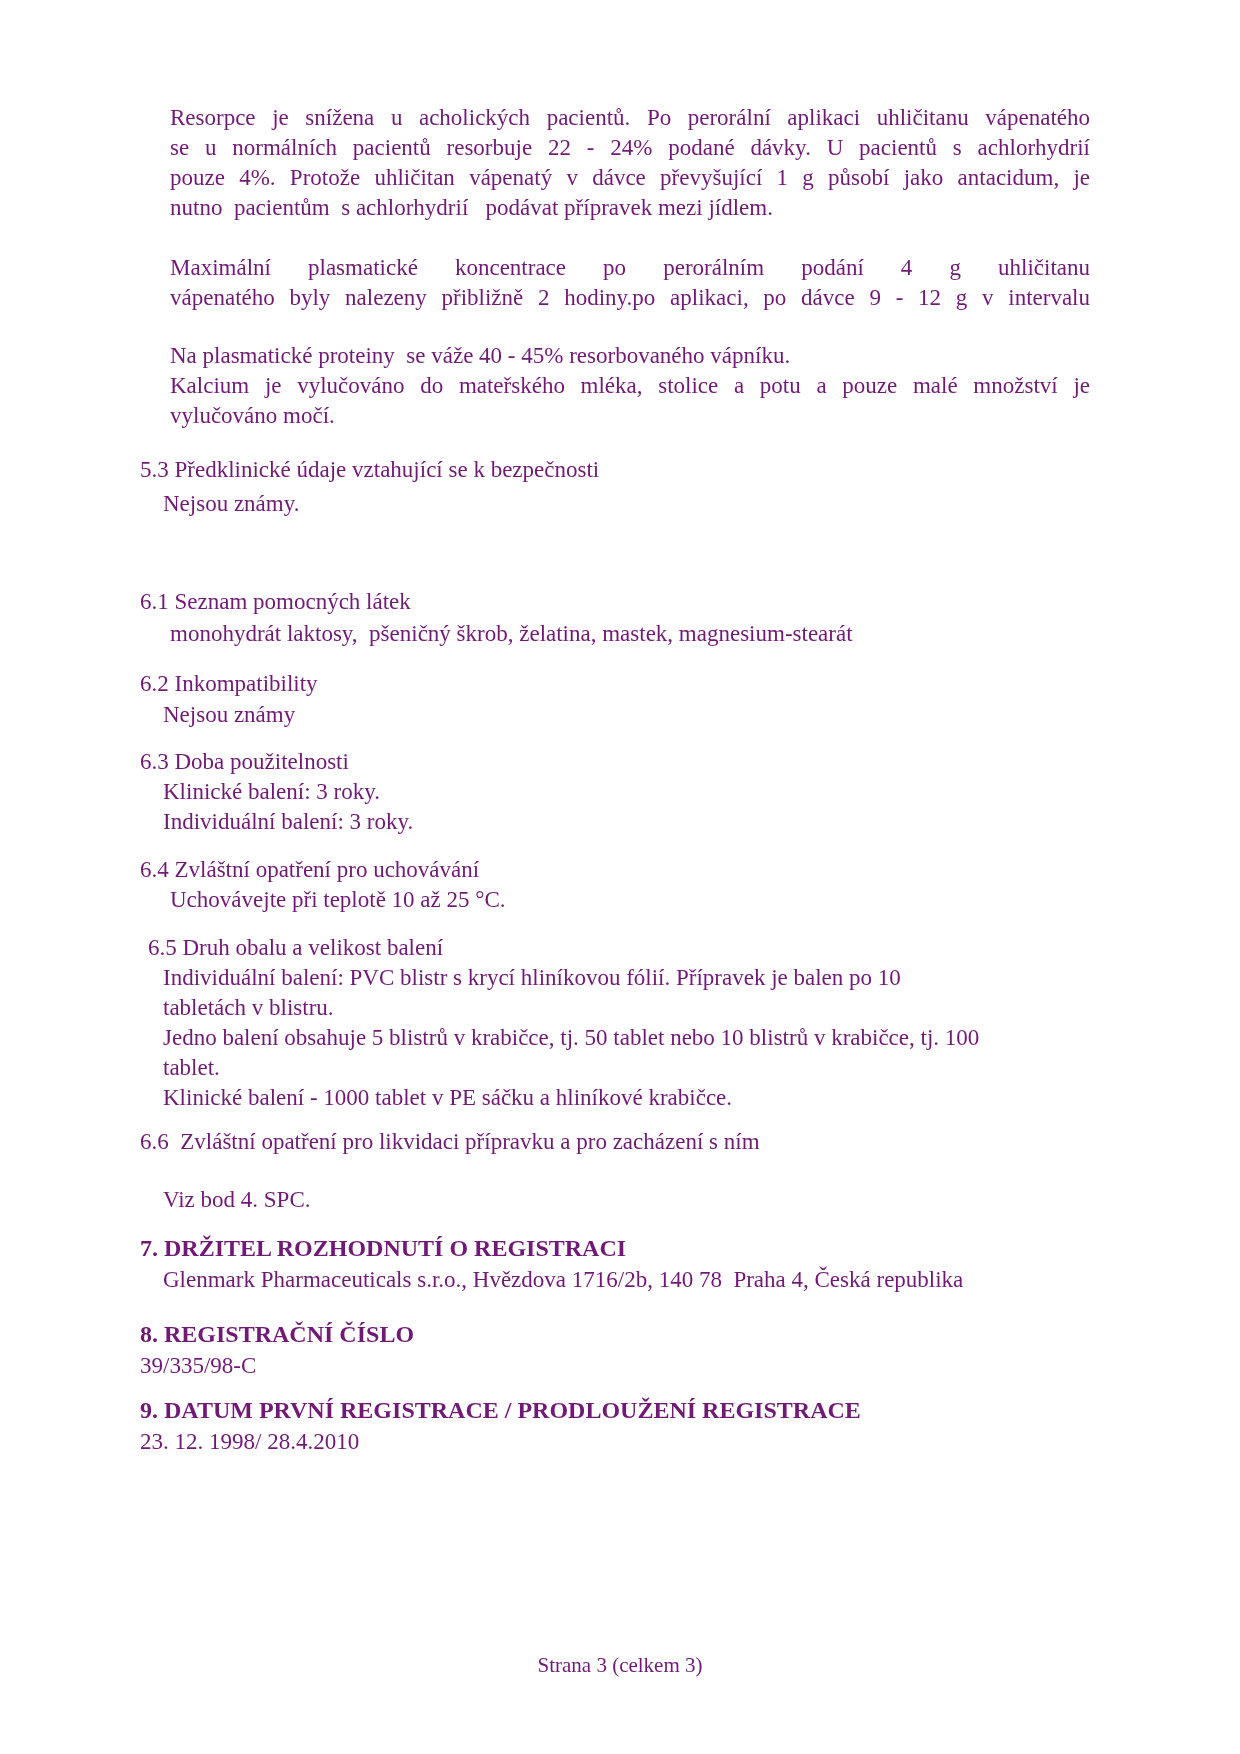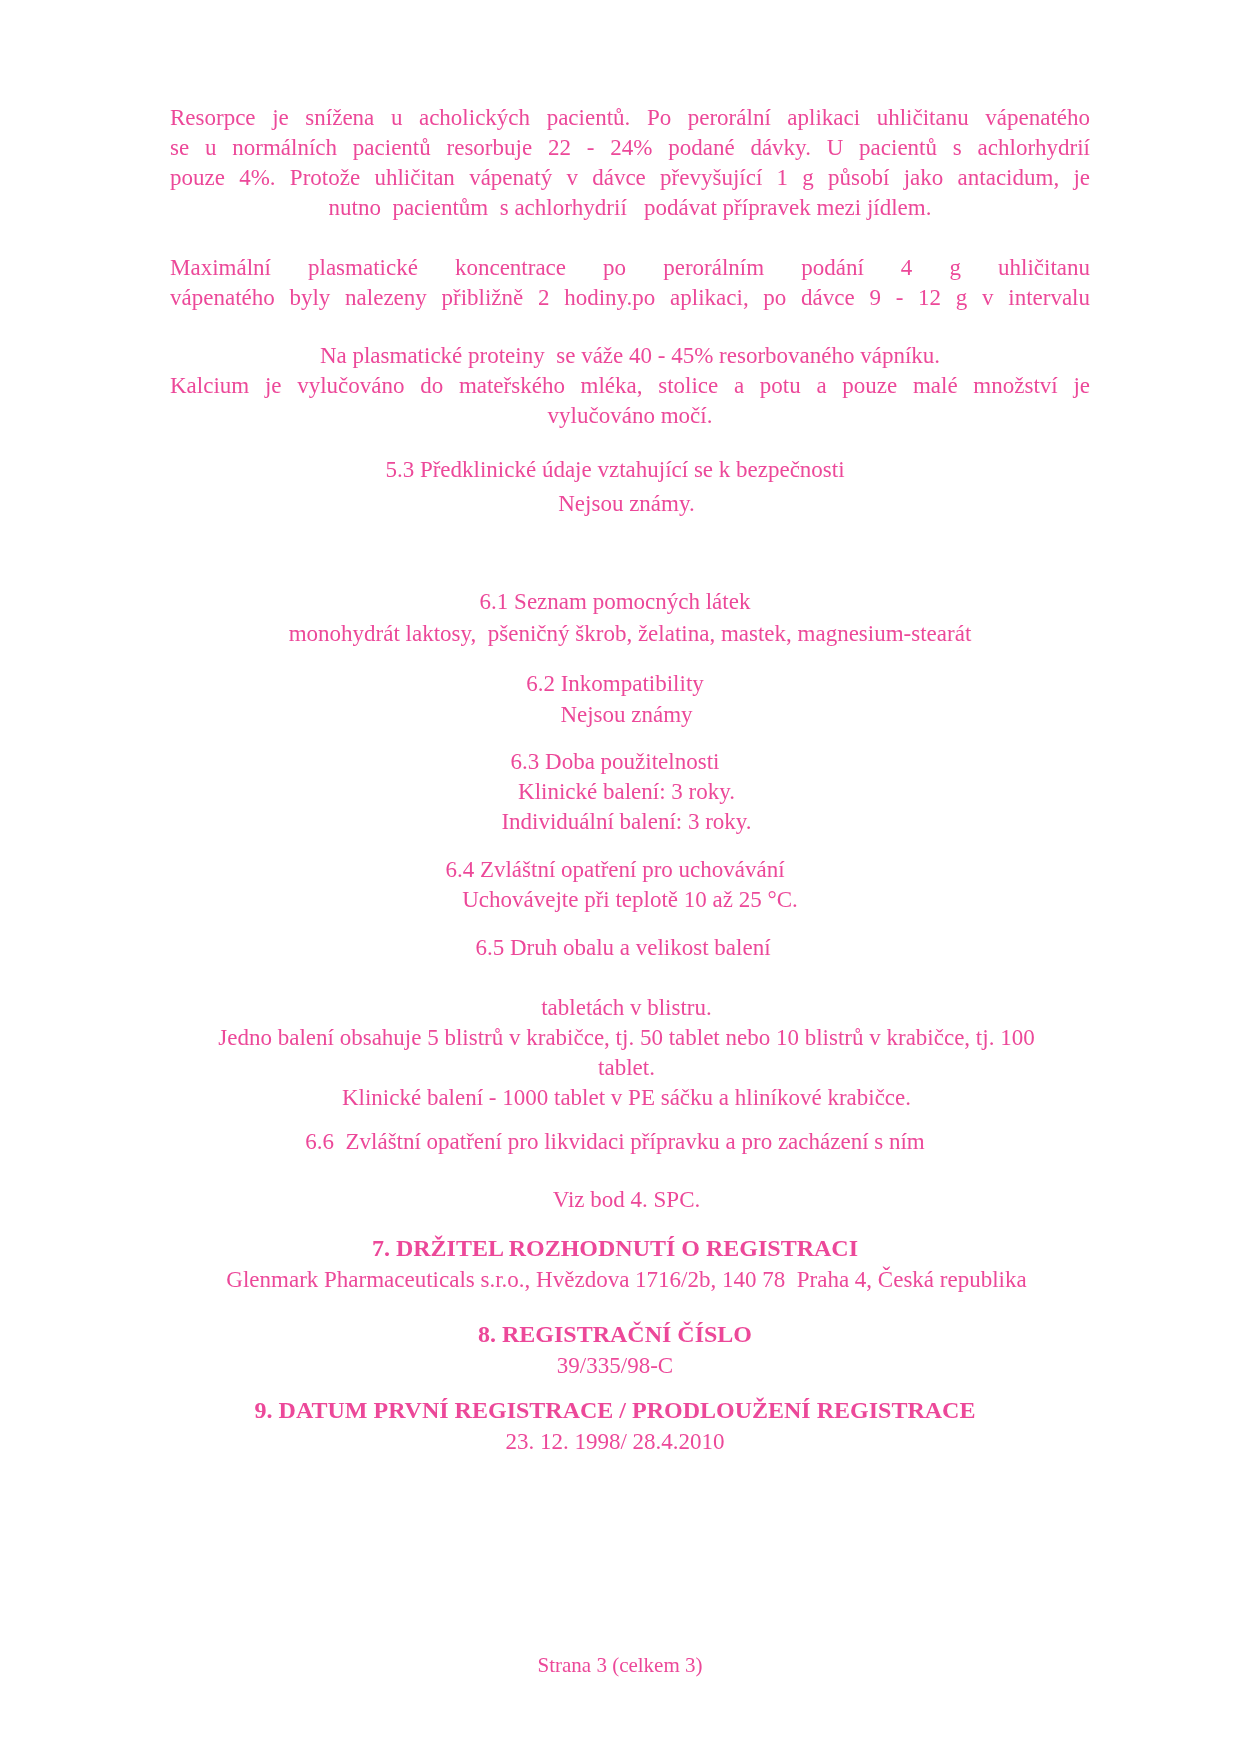--- a/index.html
+++ b/index.html
@@ -1,29 +1,28 @@
 <!DOCTYPE html>
 <html><head>
 <meta charset="utf-8">
 <style>
   html,body{margin:0;padding:0;background:#ffffff;}
   .page{
     position:relative;
     width:1240px;height:1754px;
     background:#ffffff;
     font-family:"Liberation Serif", serif;
-    color:#ec4899;
+    color:#701a75;
     overflow:hidden;
   }
   .line{
     position:absolute;
     font-size:23px;
     line-height:30px;
     white-space:pre-wrap;
-    text-align:center;
   }
   .j{
     text-align:justify;
     text-align-last:justify;
     text-justify:inter-word;
     white-space:normal;
   }
   .h{font-weight:normal;}
   .hmaj{font-weight:bold;font-size:24px;}
   .val{font-weight:normal;font-size:23px;margin-left:9px;}
@@ -61,20 +60,21 @@
   <div class="line" style="top:700px;left:163px;width:927px;">Nejsou známy</div>
 
   <div class="line h" style="top:747px;left:140px;width:950px;">6.3 Doba použitelnosti</div>
   <div class="line" style="top:777px;left:163px;width:927px;">Klinické balení: 3 roky.</div>
   <div class="line" style="top:807px;left:163px;width:927px;">Individuální balení: 3 roky.</div>
 
   <div class="line h" style="top:855px;left:140px;width:950px;">6.4 Zvláštní opatření pro uchovávání</div>
   <div class="line" style="top:885px;left:170px;width:920px;">Uchovávejte při teplotě 10 až 25 °C.</div>
 
   <div class="line h" style="top:933px;left:148px;width:950px;">6.5 Druh obalu a velikost balení</div>
+  <div class="line" style="top:963px;left:163px;width:927px;">Individuální balení: PVC blistr s krycí hliníkovou fólií. Přípravek je balen po 10</div>
   <div class="line" style="top:993px;left:163px;width:927px;">tabletách v blistru.</div>
   <div class="line" style="top:1023px;left:163px;width:927px;">Jedno balení obsahuje 5 blistrů v krabičce, tj. 50 tablet nebo 10 blistrů v krabičce, tj. 100</div>
   <div class="line" style="top:1053px;left:163px;width:927px;">tablet.</div>
   <div class="line" style="top:1083px;left:163px;width:927px;">Klinické balení - 1000 tablet v PE sáčku a hliníkové krabičce.</div>
 
   <div class="line h" style="top:1127px;left:140px;width:950px;">6.6  Zvláštní opatření pro likvidaci přípravku a pro zacházení s ním</div>
   <div class="line" style="top:1185px;left:163px;width:927px;">Viz bod 4. SPC.</div>
 
   <div class="line hmaj" style="top:1233px;left:140px;width:950px;">7. DRŽITEL ROZHODNUTÍ O REGISTRACI</div>
   <div class="line" style="top:1265px;left:163px;width:927px;">Glenmark Pharmaceuticals s.r.o., Hvězdova 1716/2b, 140 78  Praha 4, Česká republika</div>

